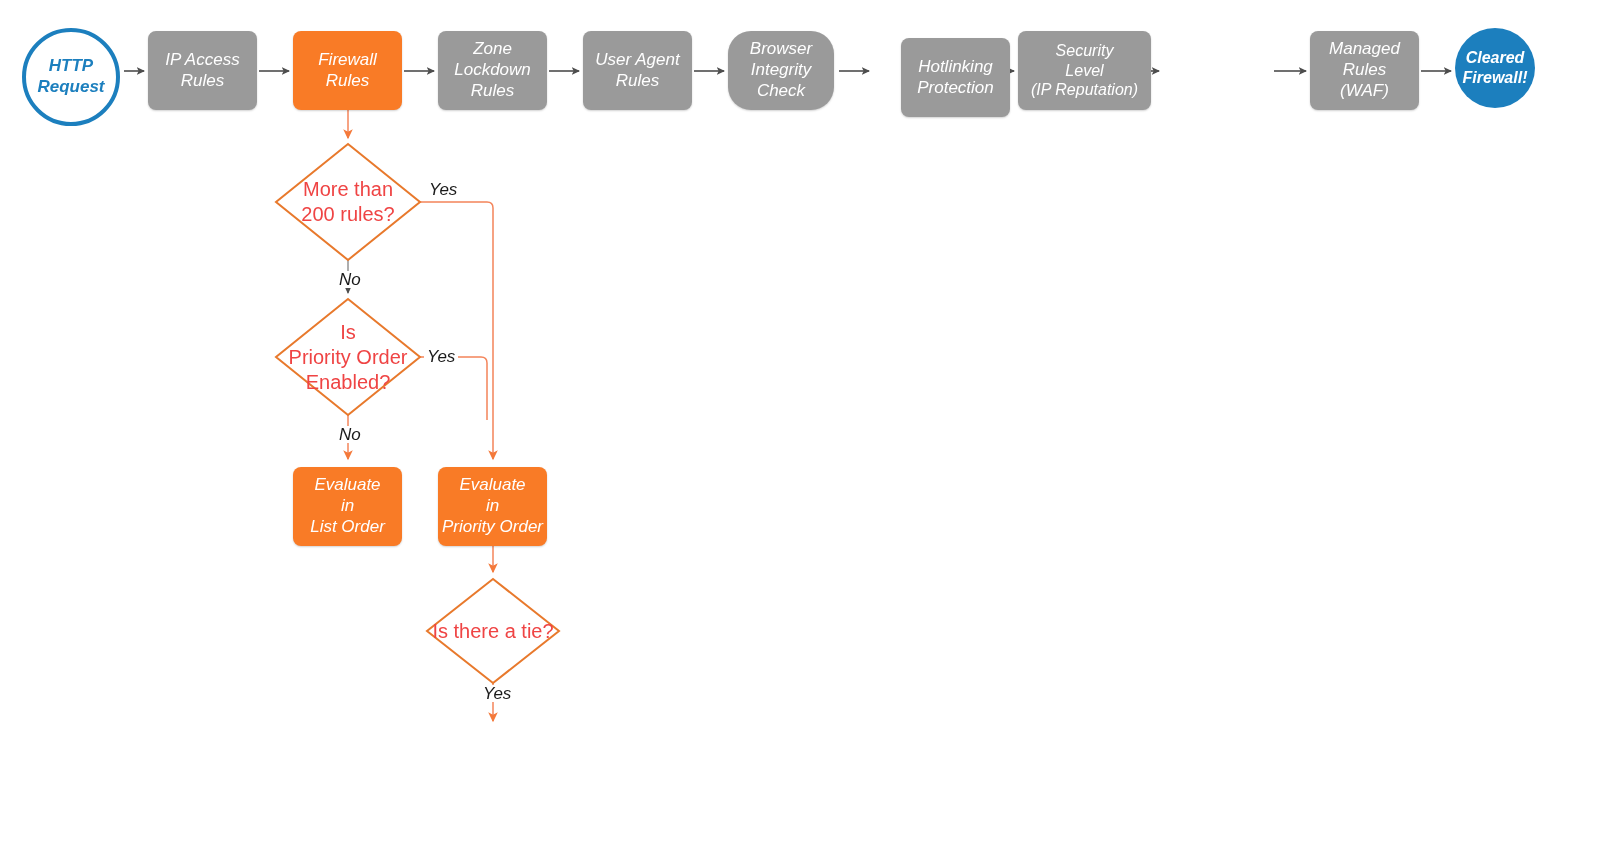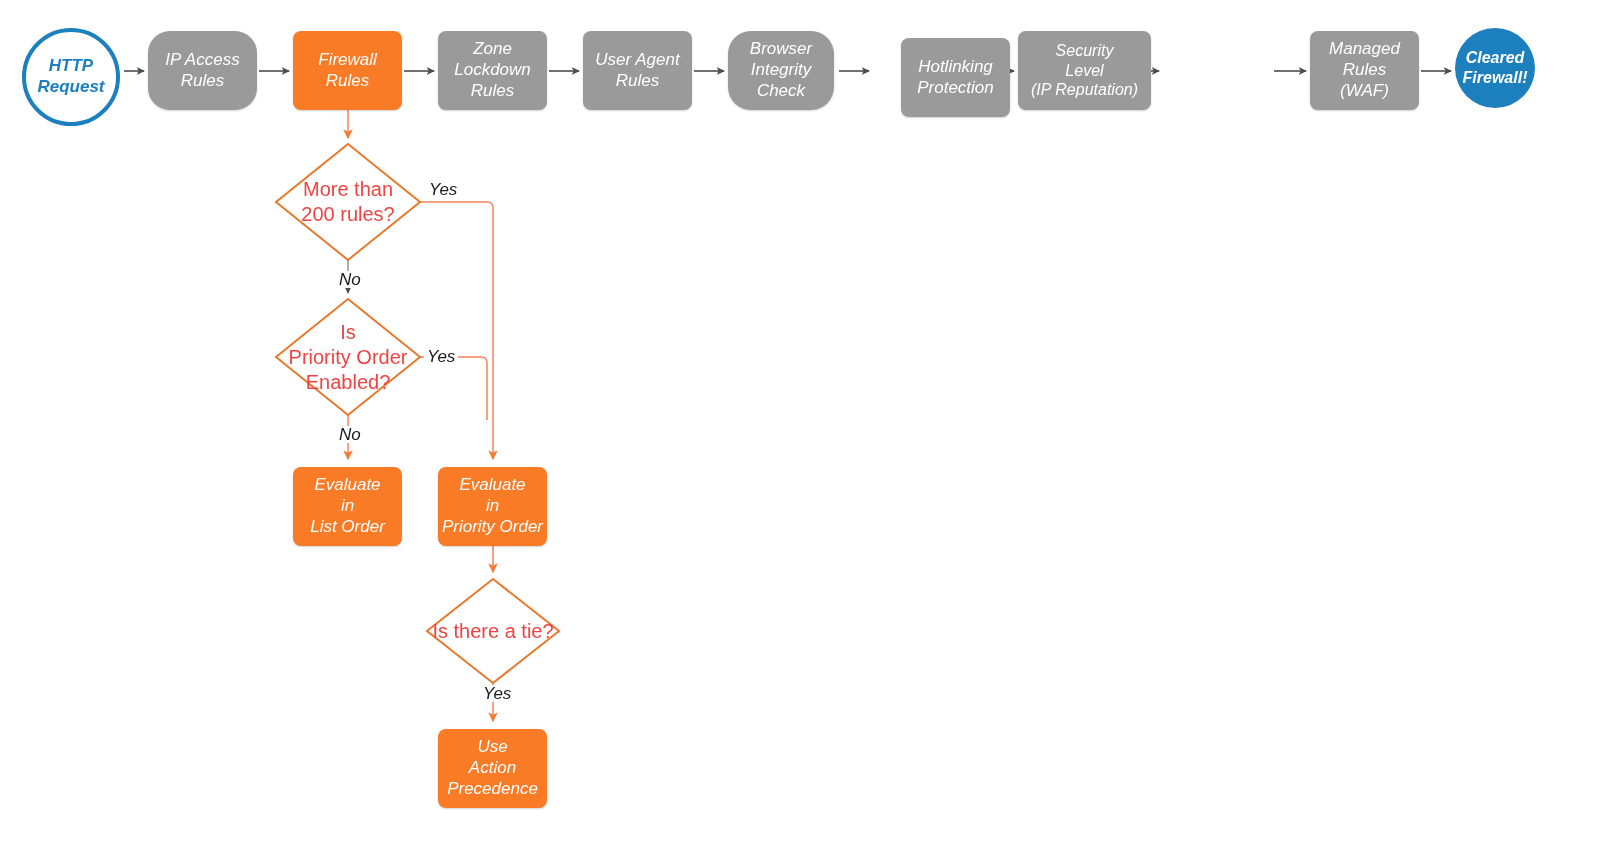--- a/index.html
+++ b/index.html
@@ -144,21 +144,21 @@
       <polygon points="348,299 420,357 348,415 276,357"></polygon>
       <polygon points="493,579 559,631 493,683 427,631"></polygon>
     </g>
   </svg>
 
   <div class="node terminator outline" style="left:22px;top:28px;width:98px;height:98px;text-align:center;">
     <span>HTTP
 Request</span>
   </div>
 
-  <div class="node proc gray" style="left:148px;top:31px;width:109px;height:79px;border-radius:22px;">
+  <div class="node proc gray" style="left:148px;top:31px;width:109px;height:79px;">
     <span>IP Access
 Rules</span>
   </div>
 
   <div class="node proc orange" style="left:293px;top:31px;width:109px;height:79px;">
     <span>Firewall
 Rules</span>
   </div>
 
   <div class="node proc gray" style="left:438px;top:31px;width:109px;height:79px;">
@@ -221,25 +221,20 @@
 in
 List Order</span>
   </div>
 
   <div class="node proc orange" style="left:438px;top:467px;width:109px;height:79px;">
     <span>Evaluate
 in
 Priority Order</span>
   </div>
 
-  <div class="node proc orange" style="left:438px;top:729px;width:109px;height:79px;">
-    <span>Use
-Action
-Precedence</span>
-  </div>
 
   <div class="edge-label" style="left:426px;top:181px;">Yes</div>
 
   <div class="edge-label" style="left:336px;top:271px;">No</div>
 
   <div class="edge-label" style="left:424px;top:348px;">Yes</div>
 
   <div class="edge-label" style="left:336px;top:426px;">No</div>
 
   <div class="edge-label" style="left:480px;top:685px;">Yes</div>

